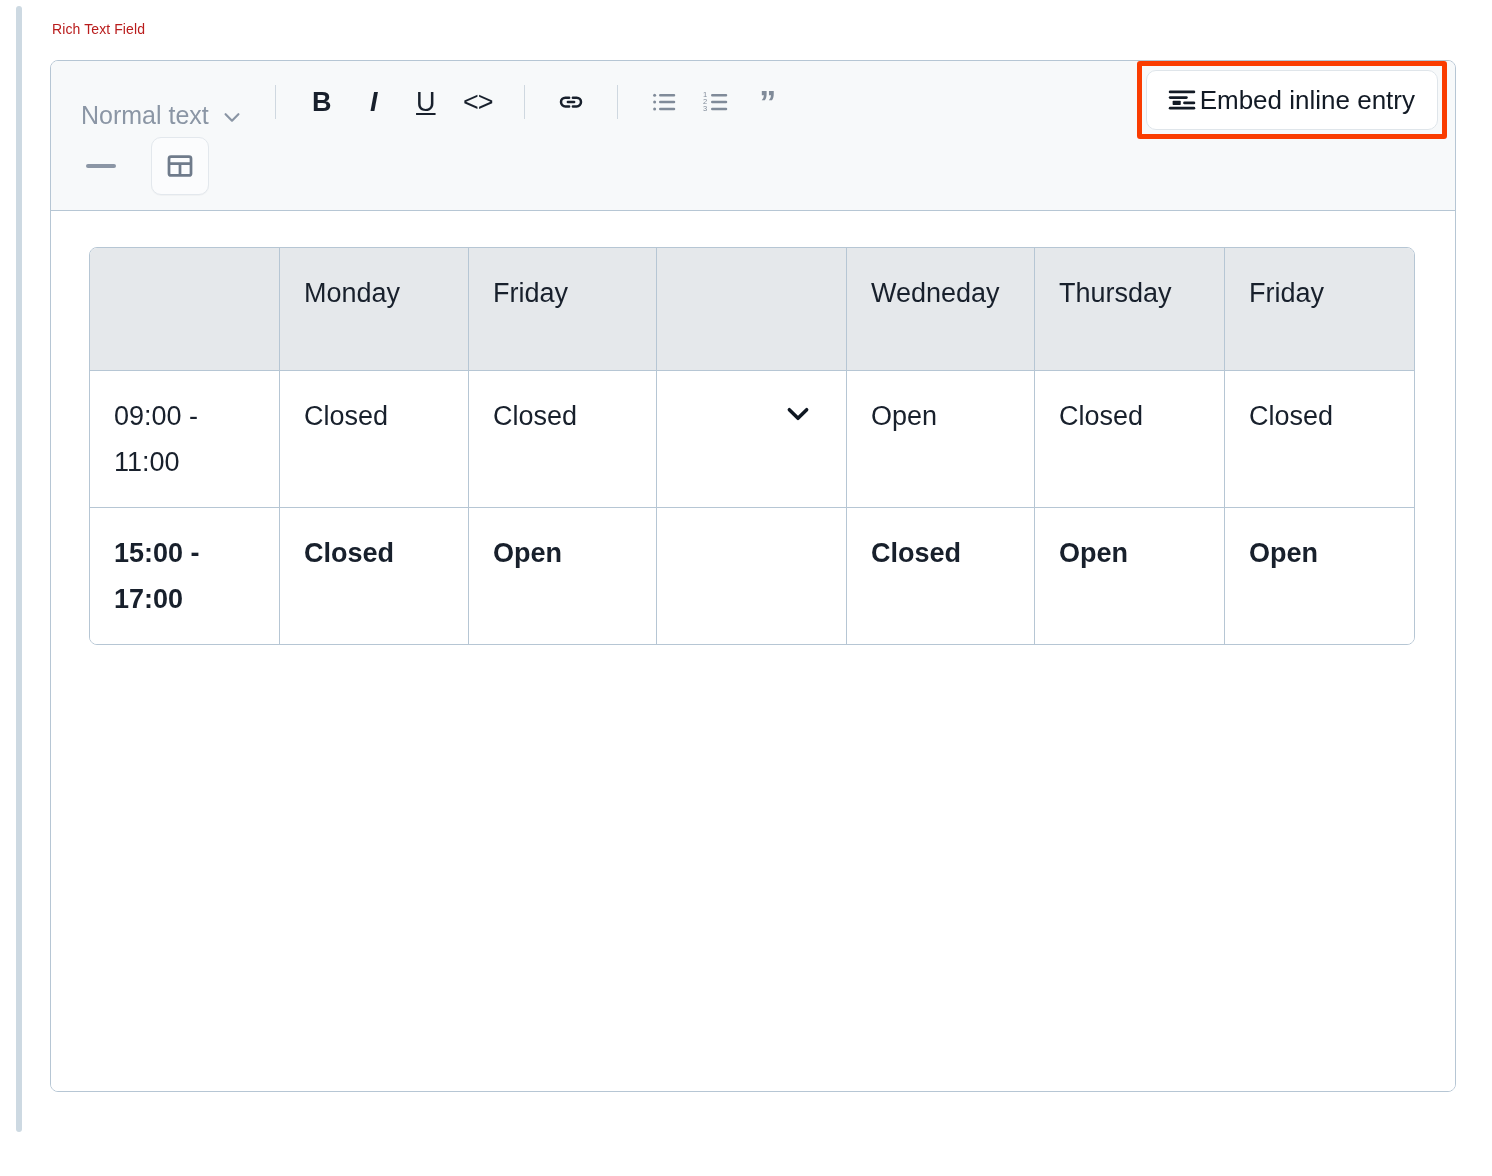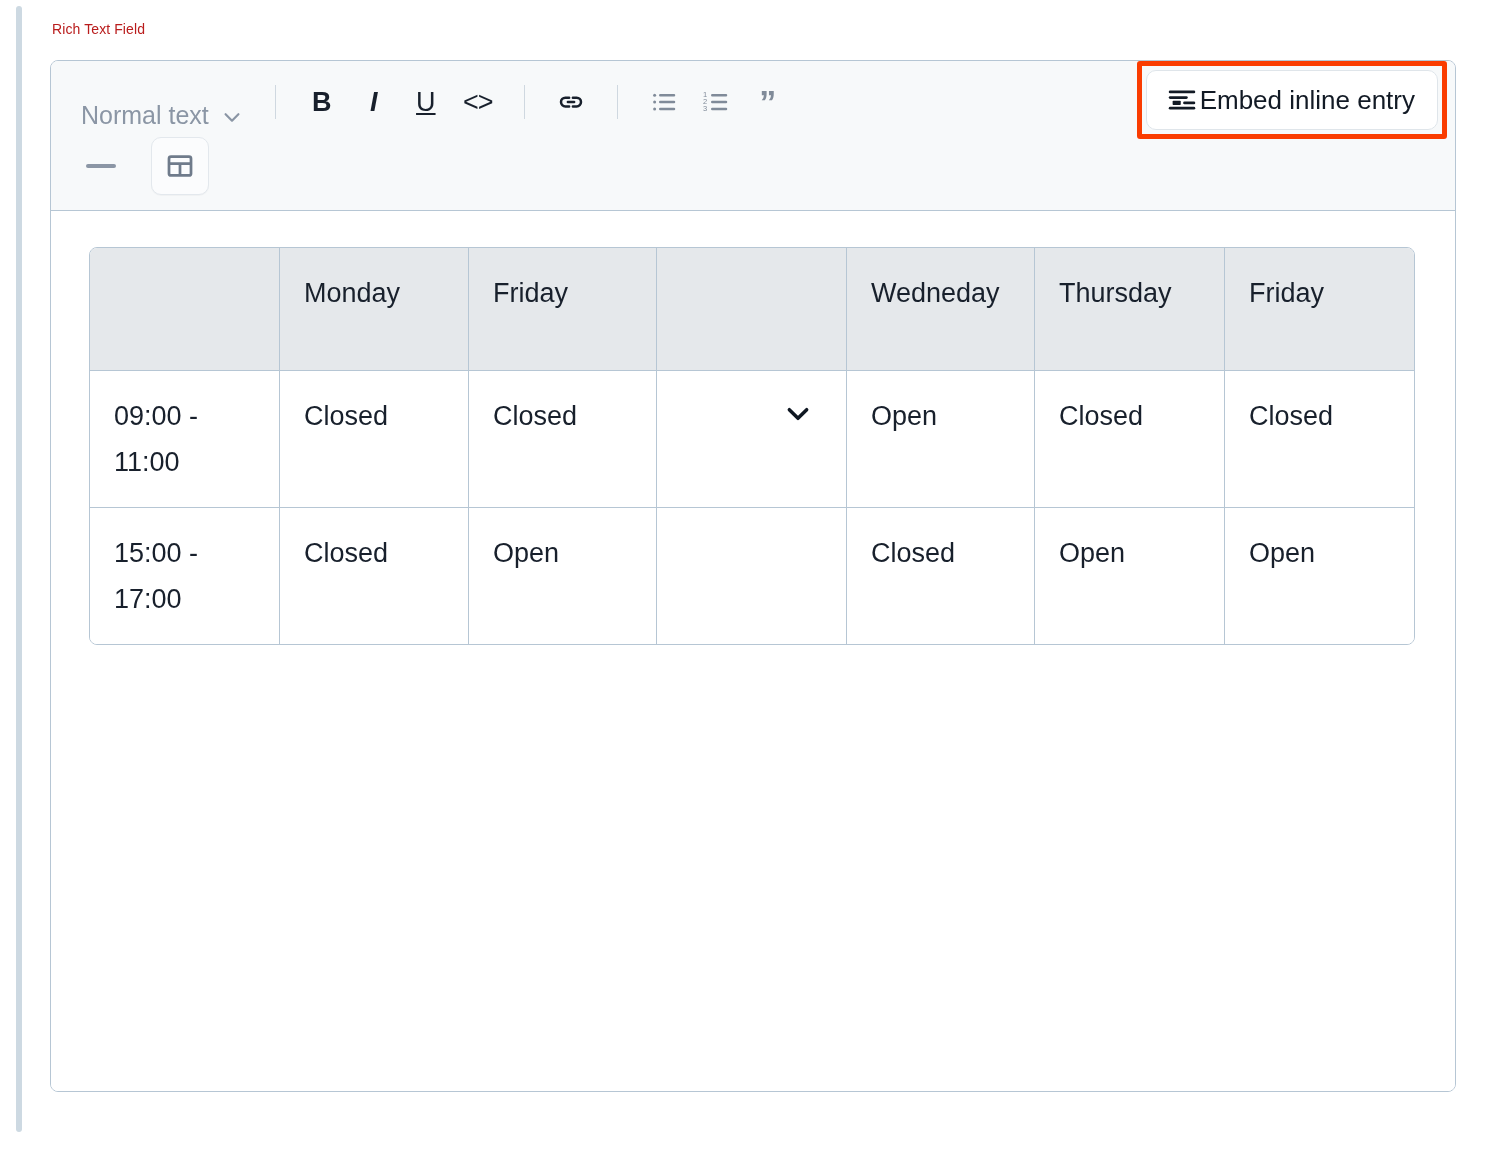--- a/index.html
+++ b/index.html
@@ -197,21 +197,21 @@
     line-height: 46px;
     color: #18202c;
     font-weight: 400;
     text-align: left;
     box-sizing: border-box;
     word-wrap: break-word;
     overflow-wrap: break-word;
   }
   #schedule-table th:last-child,
   #schedule-table td:last-child { border-right: none; margin-top: 34px; }
-  #schedule-table tr:last-child td { border-bottom: none; }
+  #schedule-table tr:last-child td { border-bottom: none; font-weight: bold; }
   #schedule-table thead th {
     background: #e5e8eb;
     height: 123px;
   }
   #schedule-table tbody td { height: 116px; background: #ffffff; }
 
   .cell-chevron {
     position: relative;
   }
   .cell-chevron .chev-wrap {

